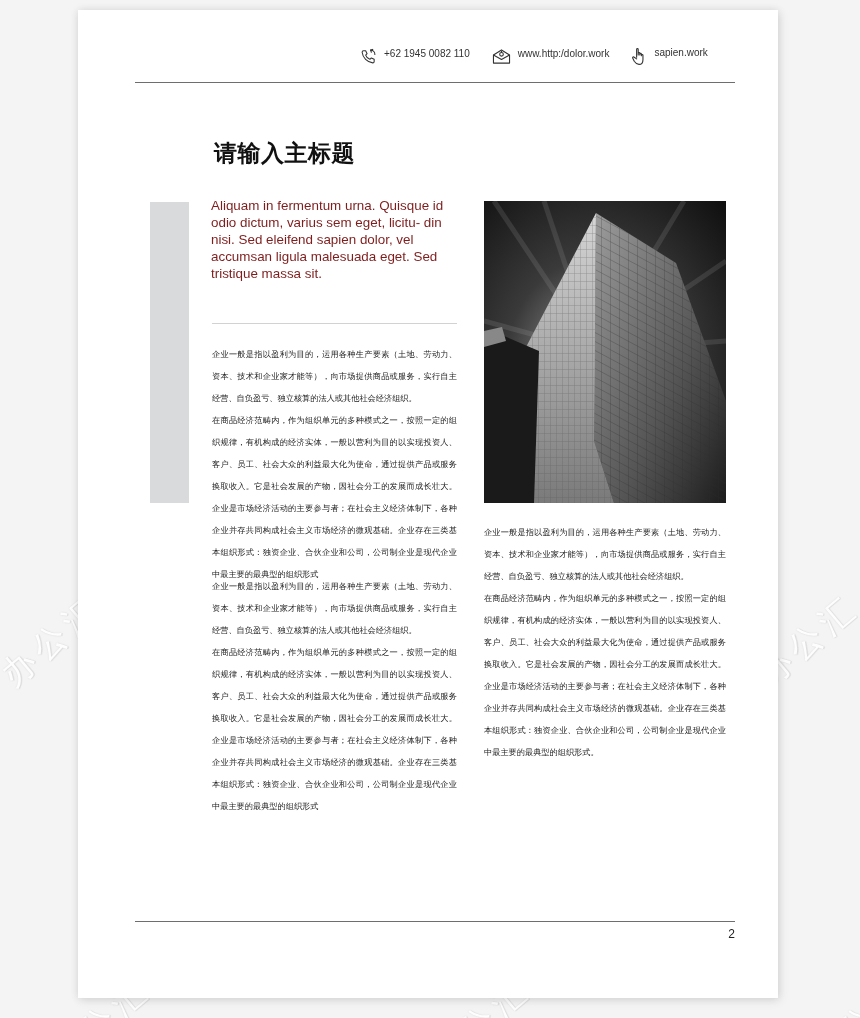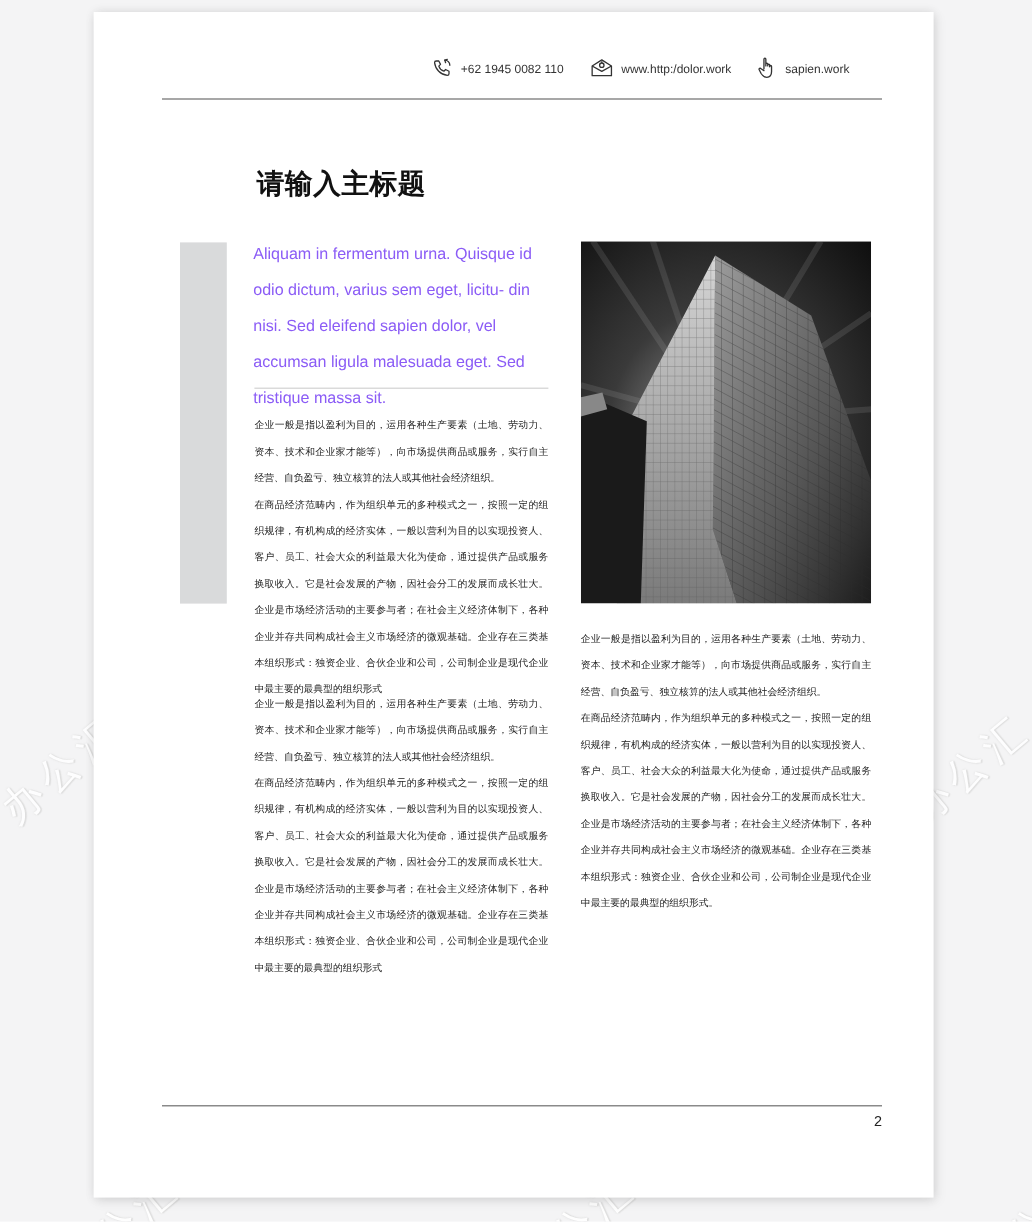--- a/index.html
+++ b/index.html
@@ -22,36 +22,36 @@
     width:700px; height:988px;
     background:#ffffff;
     box-shadow:0 0 8px rgba(0,0,0,0.10), 2px 3px 10px rgba(0,0,0,0.08);
   }
   .header-contacts {
     position:absolute; top:37px; left:282px;
     display:flex; align-items:center;
     font-family:"Liberation Sans", sans-serif;
     font-size:10px; color:#333;
   }
-  .contact-item { display:flex; align-items:center; margin-right:22px; }
+  .contact-item { display:flex; margin-right:22px; }
   .contact-item svg { margin-right:7px; }
   .rule { position:absolute; left:57px; width:600px; height:0; border-top:1.4px solid #6e6e6e; }
   .main-title {
     position:absolute; left:136px; top:128px;
     font-size:23px; font-weight:bold; color:#111;
     letter-spacing:0.5px;
   }
   .gray-bar {
     position:absolute; left:72px; top:192px;
     width:39px; height:301px; background:#d9dadb;
   }
   .lead {
     position:absolute; left:133px; top:187px; width:245px;
     font-family:"Liberation Sans", sans-serif;
-    font-size:13.4px; line-height:30px; color:#8b5cf6;
+    font-size:13.4px; line-height:17px; color:#7f1d1d;
   }
   .thin-rule { position:absolute; left:134px; top:313px; width:245px; border-top:1px solid #d2d2d2; }
   .body-text {
     position:absolute;
     font-size:8.2px; line-height:22px; color:#222;
     text-align:justify;
   }
   .body-text p { margin:0; }
   .photo {
     position:absolute; left:406px; top:191px; width:242px; height:302px;

